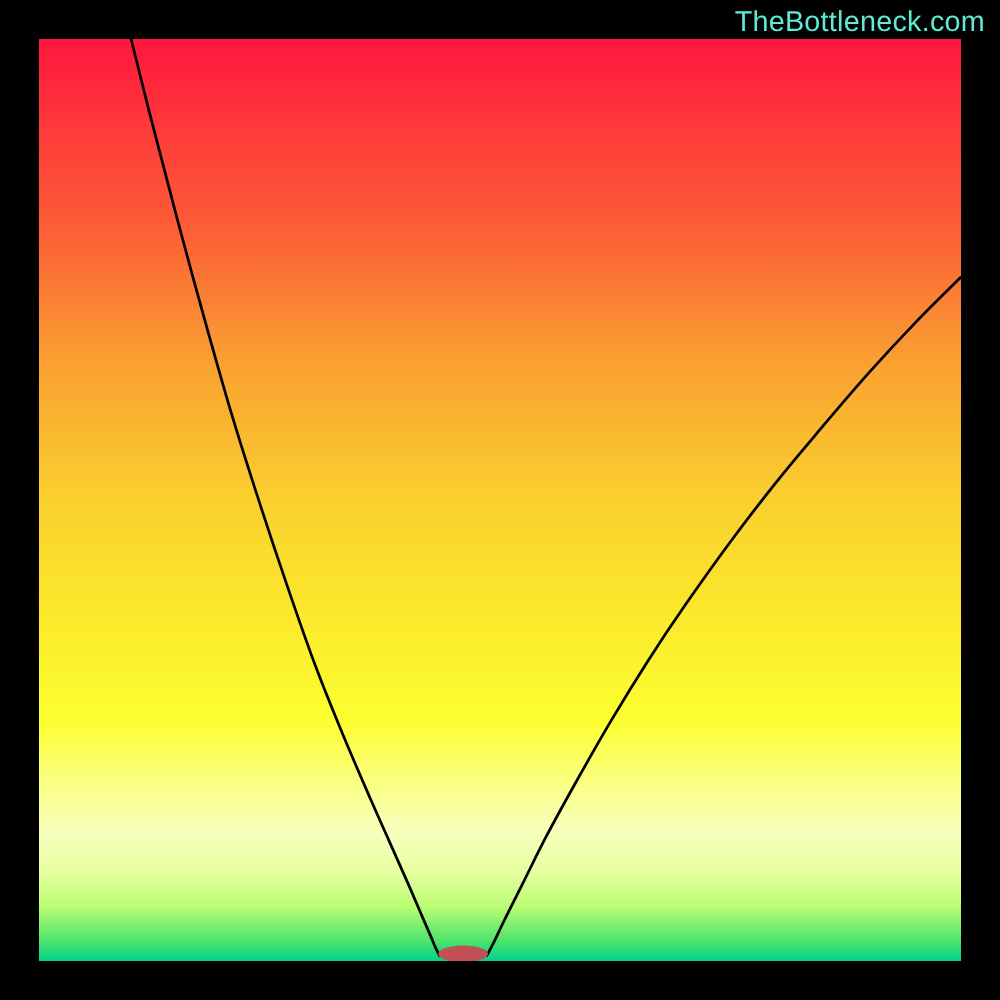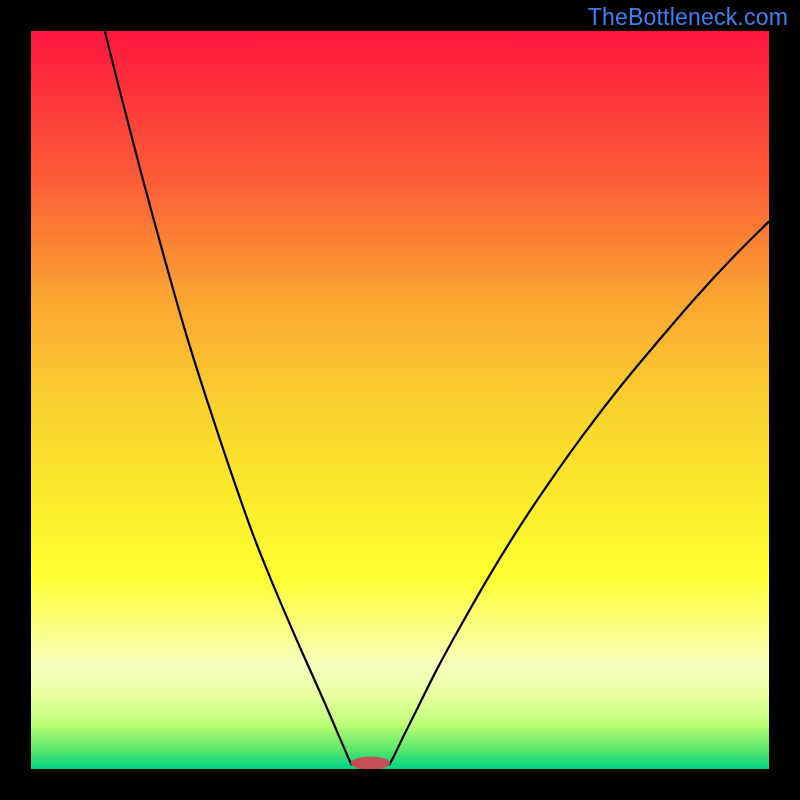--- a/index.html
+++ b/index.html
@@ -24,21 +24,21 @@
     left: 31px;
     top: 31px;
     width: 738px;
     height: 738px;
     overflow: hidden;
   }
   .watermark {
     position: absolute;
     top: 4px;
     right: 12px;
-    color: #3b82f6;
+    color: #5eead4;
     font-size: 23px;
     font-weight: 500;
     letter-spacing: 0.2px;
     font-family: Arial, Helvetica, sans-serif;
   }
   svg {
     display: block;
   }
 </style>
 </head>

